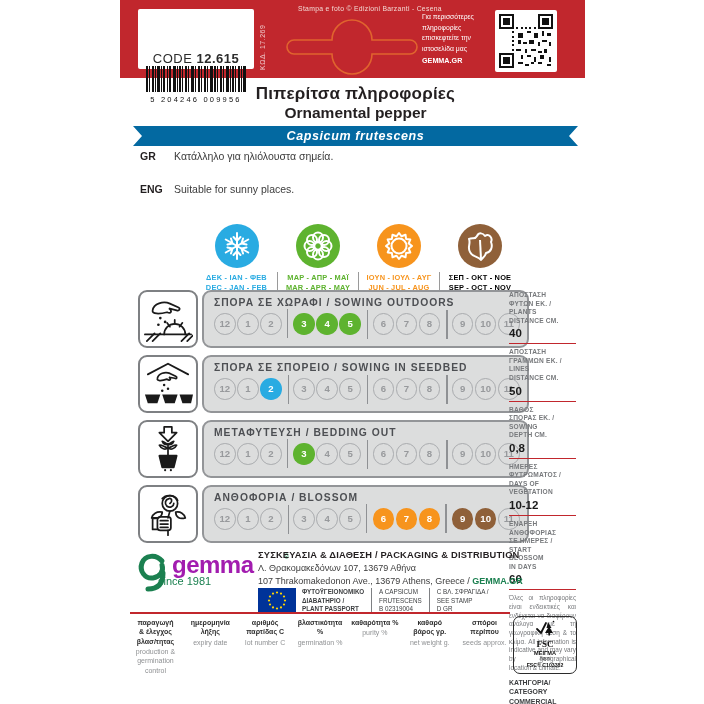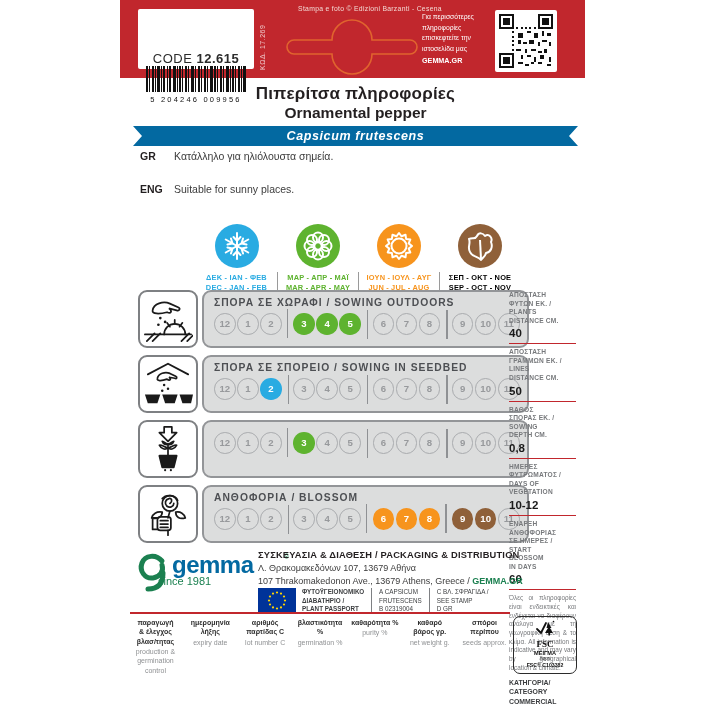--- a/index.html
+++ b/index.html
@@ -61,21 +61,21 @@
   #infocol{left:509px;top:291px;width:67px;}
   .info-item{border-bottom:1.6px solid #c1272d;padding-bottom:4px;margin-bottom:4px;}
   .info-label{font-size:6.6px;font-weight:bold;color:#77797c;line-height:1.3;letter-spacing:.2px;}
   .info-value{font-size:11.5px;font-weight:bold;color:#1a1a1a;margin-top:2px;}
   #info-note{font-size:6.4px;color:#77797c;line-height:1.35;text-align:justify;margin-top:2px;}
   #info-category{font-size:6.9px;font-weight:bold;color:#3c3e40;margin-top:6px;line-height:1.35;}
 
   
   #logo{left:136px;top:551px;width:118px;height:42px;}
   #logo .mark{position:absolute;left:0;top:2px;}
-  #logo .word{position:absolute;left:36px;top:0;font-size:24px;font-weight:bold;color:#0369a1;letter-spacing:-.5px;}
+  #logo .word{position:absolute;left:36px;top:0;font-size:24px;font-weight:bold;color:#a21caf;letter-spacing:-.5px;}
   #logo .rmark{position:absolute;left:148px;top:2px;font-size:7px;color:#1b8050;}
   #logo .since{position:absolute;left:22px;top:24px;font-size:11px;color:#1b8050;}
   #dist{left:258px;top:550px;width:300px;}
   #dist .t1{font-size:9.3px;font-weight:bold;color:#231f20;letter-spacing:.2px;}
   #dist .t2{font-size:9px;color:#3c3c3c;margin-top:3px;}
   #dist .t3{font-size:9px;color:#3c3c3c;margin-top:3px;}
   #dist .site{color:#1b8050;font-weight:bold;}
   #passport{left:258px;top:588px;display:flex;align-items:flex-start;}
   #eu-flag{width:38px;height:25px;background:#003399;margin-right:6px;flex:0 0 38px;}
   .pass-block{font-size:6.3px;color:#3c3e40;line-height:1.35;padding:0 7px;}
@@ -289,20 +289,21 @@
       <path d="M0 -1 C-4 -2 -7 -5 -9 -4 C-7 0 -3 1 0 -1 Z M0 -1 C4 -2 7 -5 9 -4 C7 0 3 1 0 -1 Z"></path>
       <path d="M0 -5 C-3 -6 -5 -8 -6 -8 C-5 -5 -2 -4 0 -5 Z M0 -5 C3 -6 5 -8 6 -8 C5 -5 2 -4 0 -5 Z"></path>
       <path d="M-9 7 H9 L6 19 H-6 Z" fill="#1a1a1a"></path>
       <g fill="#1a1a1a" stroke="none">
           <circle cx="-3" cy="22" r="1.1"></circle>
           <circle cx="3" cy="22" r="1.1"></circle>
         </g>
     </svg>
   </div>
   <div class="cal-main">
+    <div class="cal-title">ΜΕΤΑΦΥΤΕΥΣΗ / BEDDING OUT</div>
     <div class="cal-cells">
         <span class="cell s-off">12</span>
         <span class="cell s-off">1</span>
         <span class="cell s-off">2</span>
         <span class="cell s-green">3</span>
         <span class="cell s-off">4</span>
         <span class="cell s-off">5</span>
         <span class="cell s-off">6</span>
         <span class="cell s-off">7</span>
         <span class="cell s-off">8</span>

